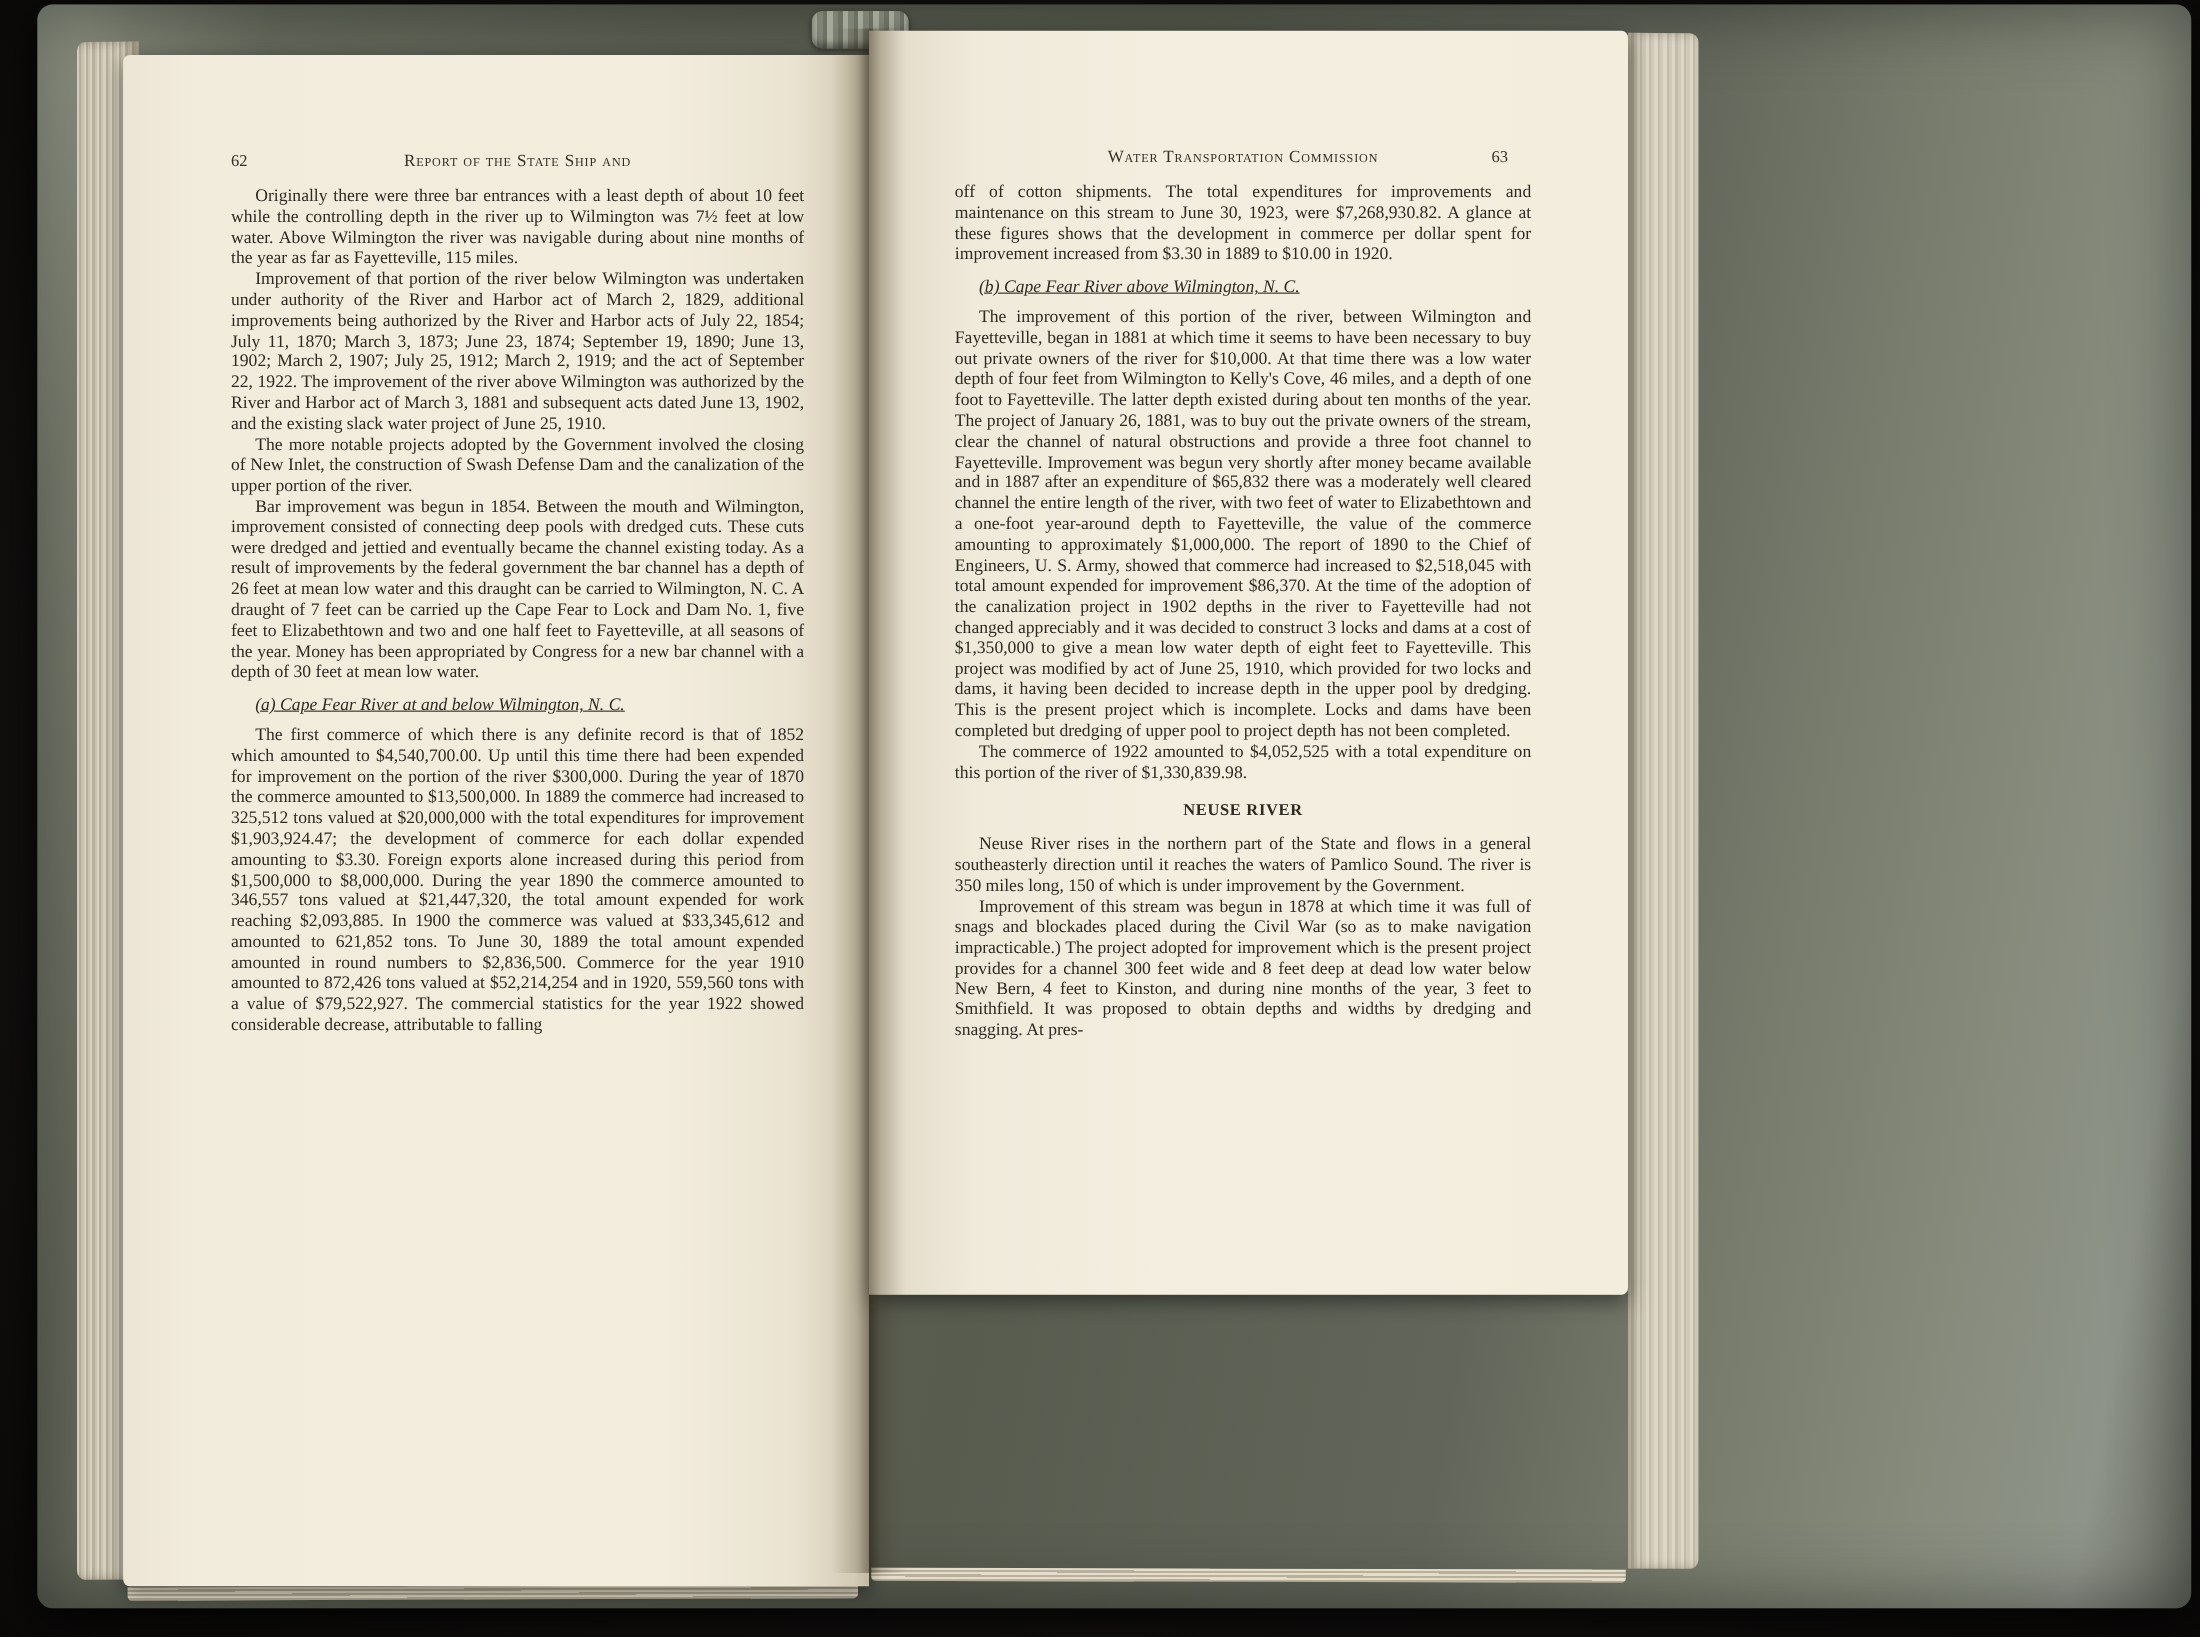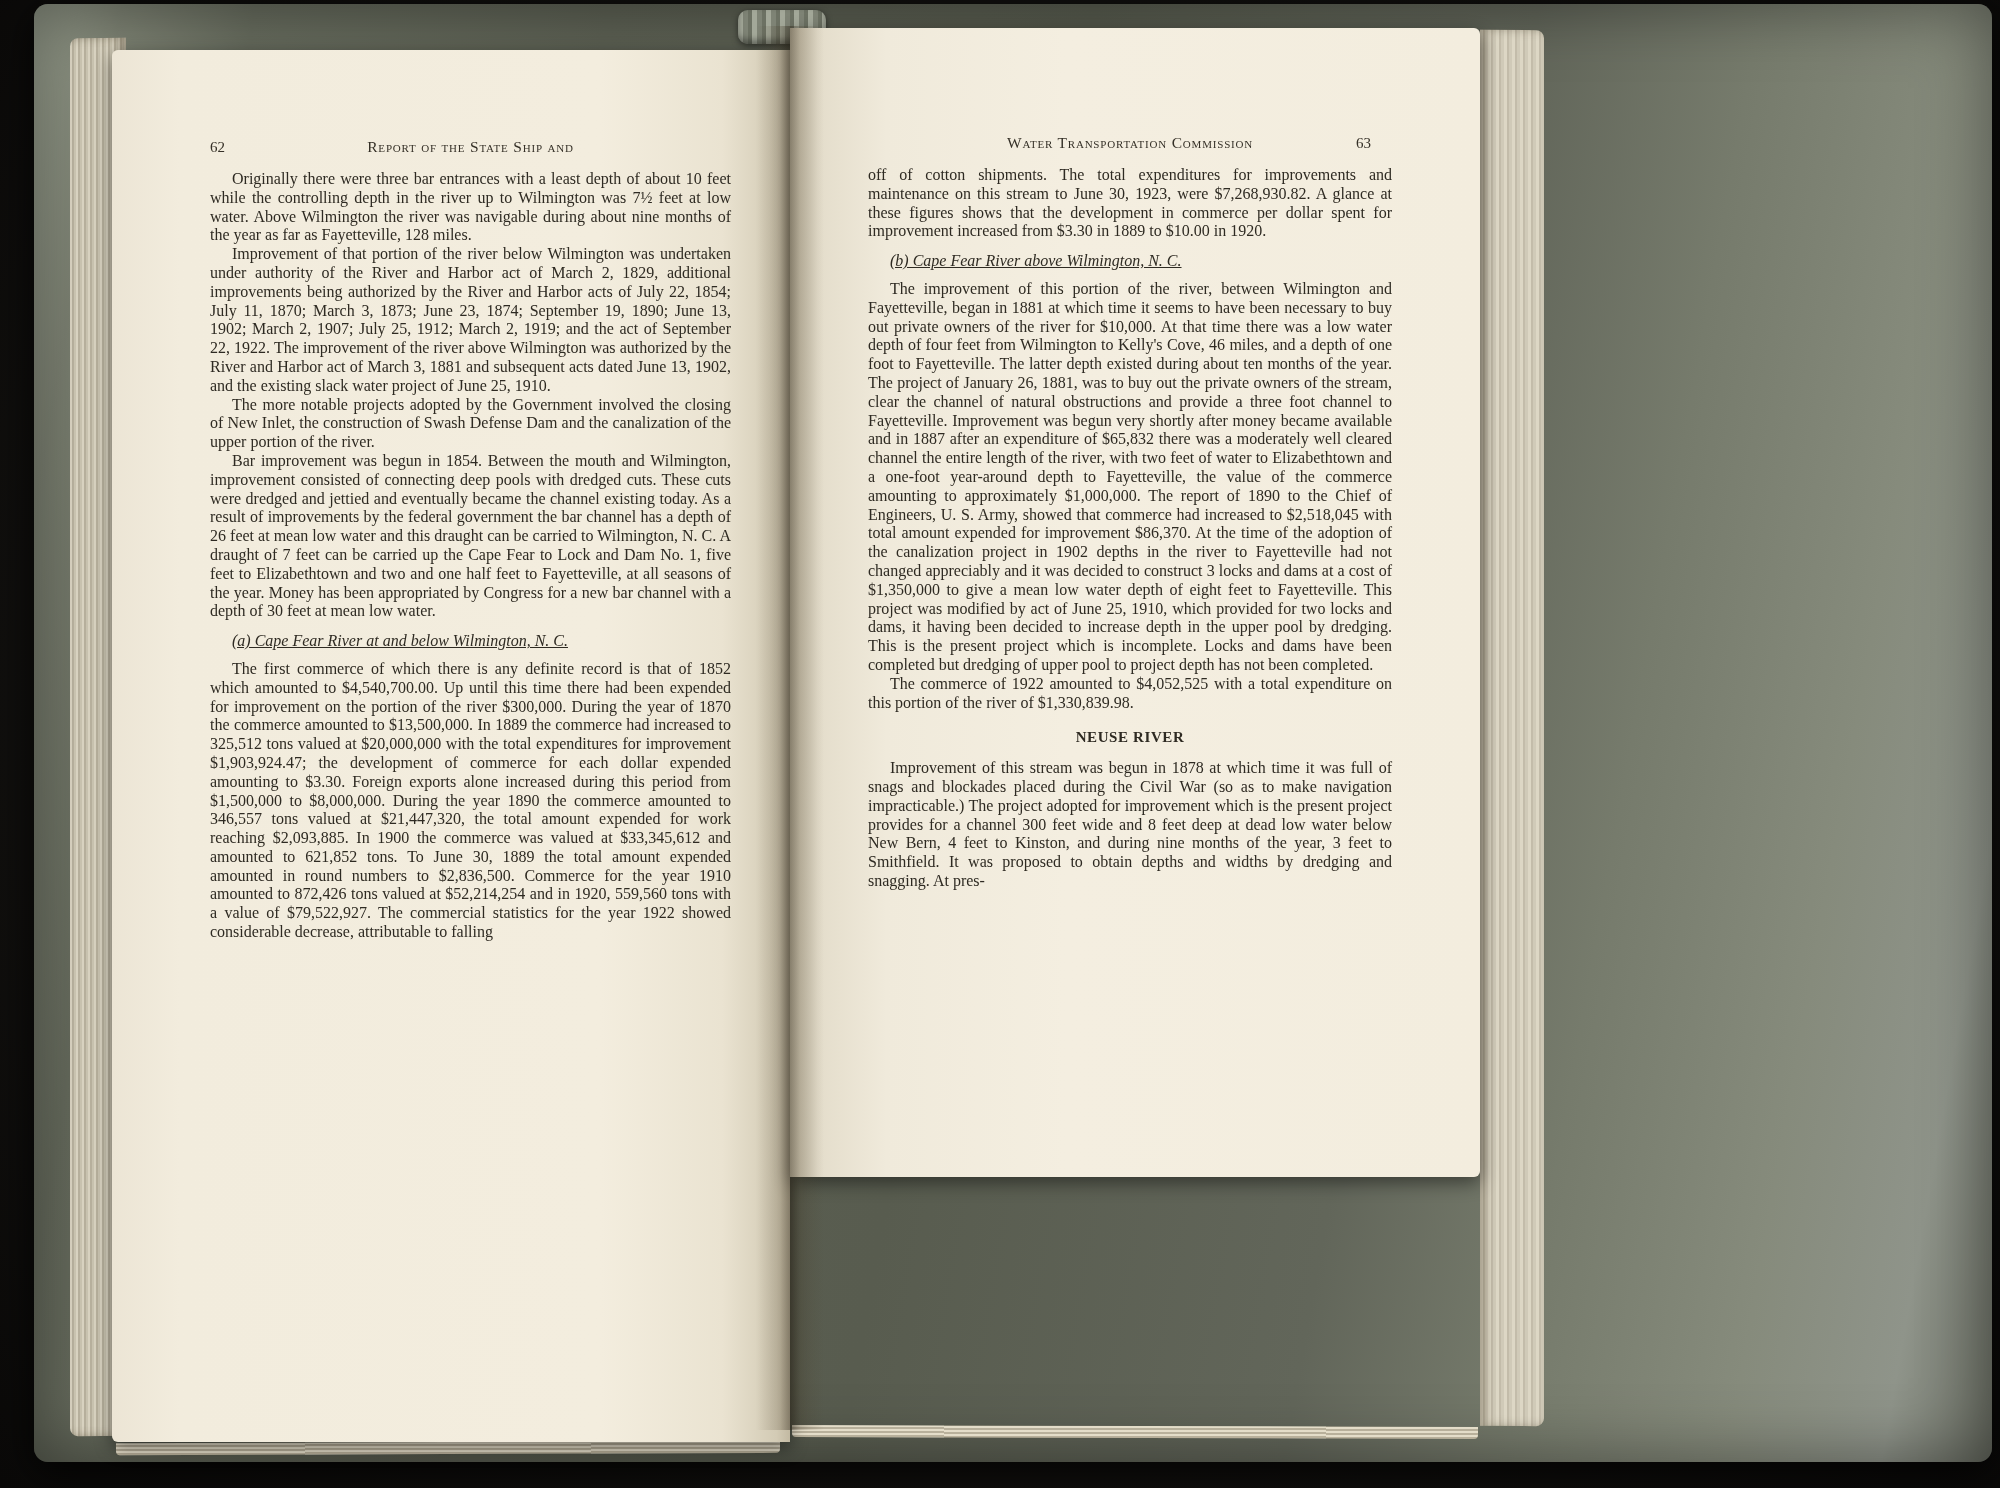--- a/index.html
+++ b/index.html
@@ -117,21 +117,21 @@
   <div class="under-edges-right"></div>
 
   <div class="page page-left">
     <div class="page-inner-left">
       <div class="page-header">
         <span class="pagenum">62</span>
         <span class="running-title">Report of the State Ship and</span>
         <span class="pagenum num-right"></span>
       </div>
       <div class="page-body">
-          <p class="para">Originally there were three bar entrances with a least depth of about 10 feet while the controlling depth in the river up to Wilmington was 7½ feet at low water. Above Wilmington the river was navigable during about nine months of the year as far as Fayetteville, 128 miles.</p>
+          <p class="para">Originally there were three bar entrances with a least depth of about 10 feet while the controlling depth in the river up to Wilmington was 7½ feet at low water. Above Wilmington the river was navigable during about nine months of the year as far as Fayetteville, 115 miles.</p>
           <p class="para">Improvement of that portion of the river below Wilmington was undertaken under authority of the River and Harbor act of March 2, 1829, additional improvements being authorized by the River and Harbor acts of July 22, 1854; July 11, 1870; March 3, 1873; June 23, 1874; September 19, 1890; June 13, 1902; March 2, 1907; July 25, 1912; March 2, 1919; and the act of September 22, 1922. The improvement of the river above Wilmington was authorized by the River and Harbor act of March 3, 1881 and subsequent acts dated June 13, 1902, and the existing slack water project of June 25, 1910.</p>
           <p class="para">The more notable projects adopted by the Government involved the closing of New Inlet, the construction of Swash Defense Dam and the canalization of the upper portion of the river.</p>
           <p class="para">Bar improvement was begun in 1854. Between the mouth and Wilmington, improvement consisted of connecting deep pools with dredged cuts. These cuts were dredged and jettied and eventually became the channel existing today. As a result of improvements by the federal government the bar channel has a depth of 26 feet at mean low water and this draught can be carried to Wilmington, N. C. A draught of 7 feet can be carried up the Cape Fear to Lock and Dam No. 1, five feet to Elizabethtown and two and one half feet to Fayetteville, at all seasons of the year. Money has been appropriated by Congress for a new bar channel with a depth of 30 feet at mean low water.</p>
           <p class="heading-italic">(a) Cape Fear River at and below Wilmington, N. C.</p>
           <p class="para">The first commerce of which there is any definite record is that of 1852 which amounted to $4,540,700.00. Up until this time there had been expended for improvement on the portion of the river $300,000. During the year of 1870 the commerce amounted to $13,500,000. In 1889 the commerce had increased to 325,512 tons valued at $20,000,000 with the total expenditures for improvement $1,903,924.47; the development of commerce for each dollar expended amounting to $3.30. Foreign exports alone increased during this period from $1,500,000 to $8,000,000. During the year 1890 the commerce amounted to 346,557 tons valued at $21,447,320, the total amount expended for work reaching $2,093,885. In 1900 the commerce was valued at $33,345,612 and amounted to 621,852 tons. To June 30, 1889 the total amount expended amounted in round numbers to $2,836,500. Commerce for the year 1910 amounted to 872,426 tons valued at $52,214,254 and in 1920, 559,560 tons with a value of $79,522,927. The commercial statistics for the year 1922 showed considerable decrease, attributable to falling</p>
         </div>
     </div>
   </div>
 
   <div class="page page-right">
@@ -140,19 +140,20 @@
         <span class="pagenum"></span>
         <span class="running-title">Water Transportation Commission</span>
         <span class="pagenum num-right">63</span>
       </div>
       <div class="page-body">
           <p class="para-flush">off of cotton shipments. The total expenditures for improvements and maintenance on this stream to June 30, 1923, were $7,268,930.82. A glance at these figures shows that the development in commerce per dollar spent for improvement increased from $3.30 in 1889 to $10.00 in 1920.</p>
           <p class="heading-italic">(b) Cape Fear River above Wilmington, N. C.</p>
           <p class="para">The improvement of this portion of the river, between Wilmington and Fayetteville, began in 1881 at which time it seems to have been necessary to buy out private owners of the river for $10,000. At that time there was a low water depth of four feet from Wilmington to Kelly's Cove, 46 miles, and a depth of one foot to Fayetteville. The latter depth existed during about ten months of the year. The project of January 26, 1881, was to buy out the private owners of the stream, clear the channel of natural obstructions and provide a three foot channel to Fayetteville. Improvement was begun very shortly after money became available and in 1887 after an expenditure of $65,832 there was a moderately well cleared channel the entire length of the river, with two feet of water to Elizabethtown and a one-foot year-around depth to Fayetteville, the value of the commerce amounting to approximately $1,000,000. The report of 1890 to the Chief of Engineers, U. S. Army, showed that commerce had increased to $2,518,045 with total amount expended for improvement $86,370. At the time of the adoption of the canalization project in 1902 depths in the river to Fayetteville had not changed appreciably and it was decided to construct 3 locks and dams at a cost of $1,350,000 to give a mean low water depth of eight feet to Fayetteville. This project was modified by act of June 25, 1910, which provided for two locks and dams, it having been decided to increase depth in the upper pool by dredging. This is the present project which is incomplete. Locks and dams have been completed but dredging of upper pool to project depth has not been completed.</p>
           <p class="para">The commerce of 1922 amounted to $4,052,525 with a total expenditure on this portion of the river of $1,330,839.98.</p>
           <p class="heading-center">NEUSE RIVER</p>
+          <p class="para">Neuse River rises in the northern part of the State and flows in a general southeasterly direction until it reaches the waters of Pamlico Sound. The river is 350 miles long, 150 of which is under improvement by the Government.</p>
           <p class="para">Improvement of this stream was begun in 1878 at which time it was full of snags and blockades placed during the Civil War (so as to make navigation impracticable.) The project adopted for improvement which is the present project provides for a channel 300 feet wide and 8 feet deep at dead low water below New Bern, 4 feet to Kinston, and during nine months of the year, 3 feet to Smithfield. It was proposed to obtain depths and widths by dredging and snagging. At pres-</p>
         </div>
     </div>
   </div>
 
   <div class="gutter-shadow"></div>
 </div>
 
 </body></html>

